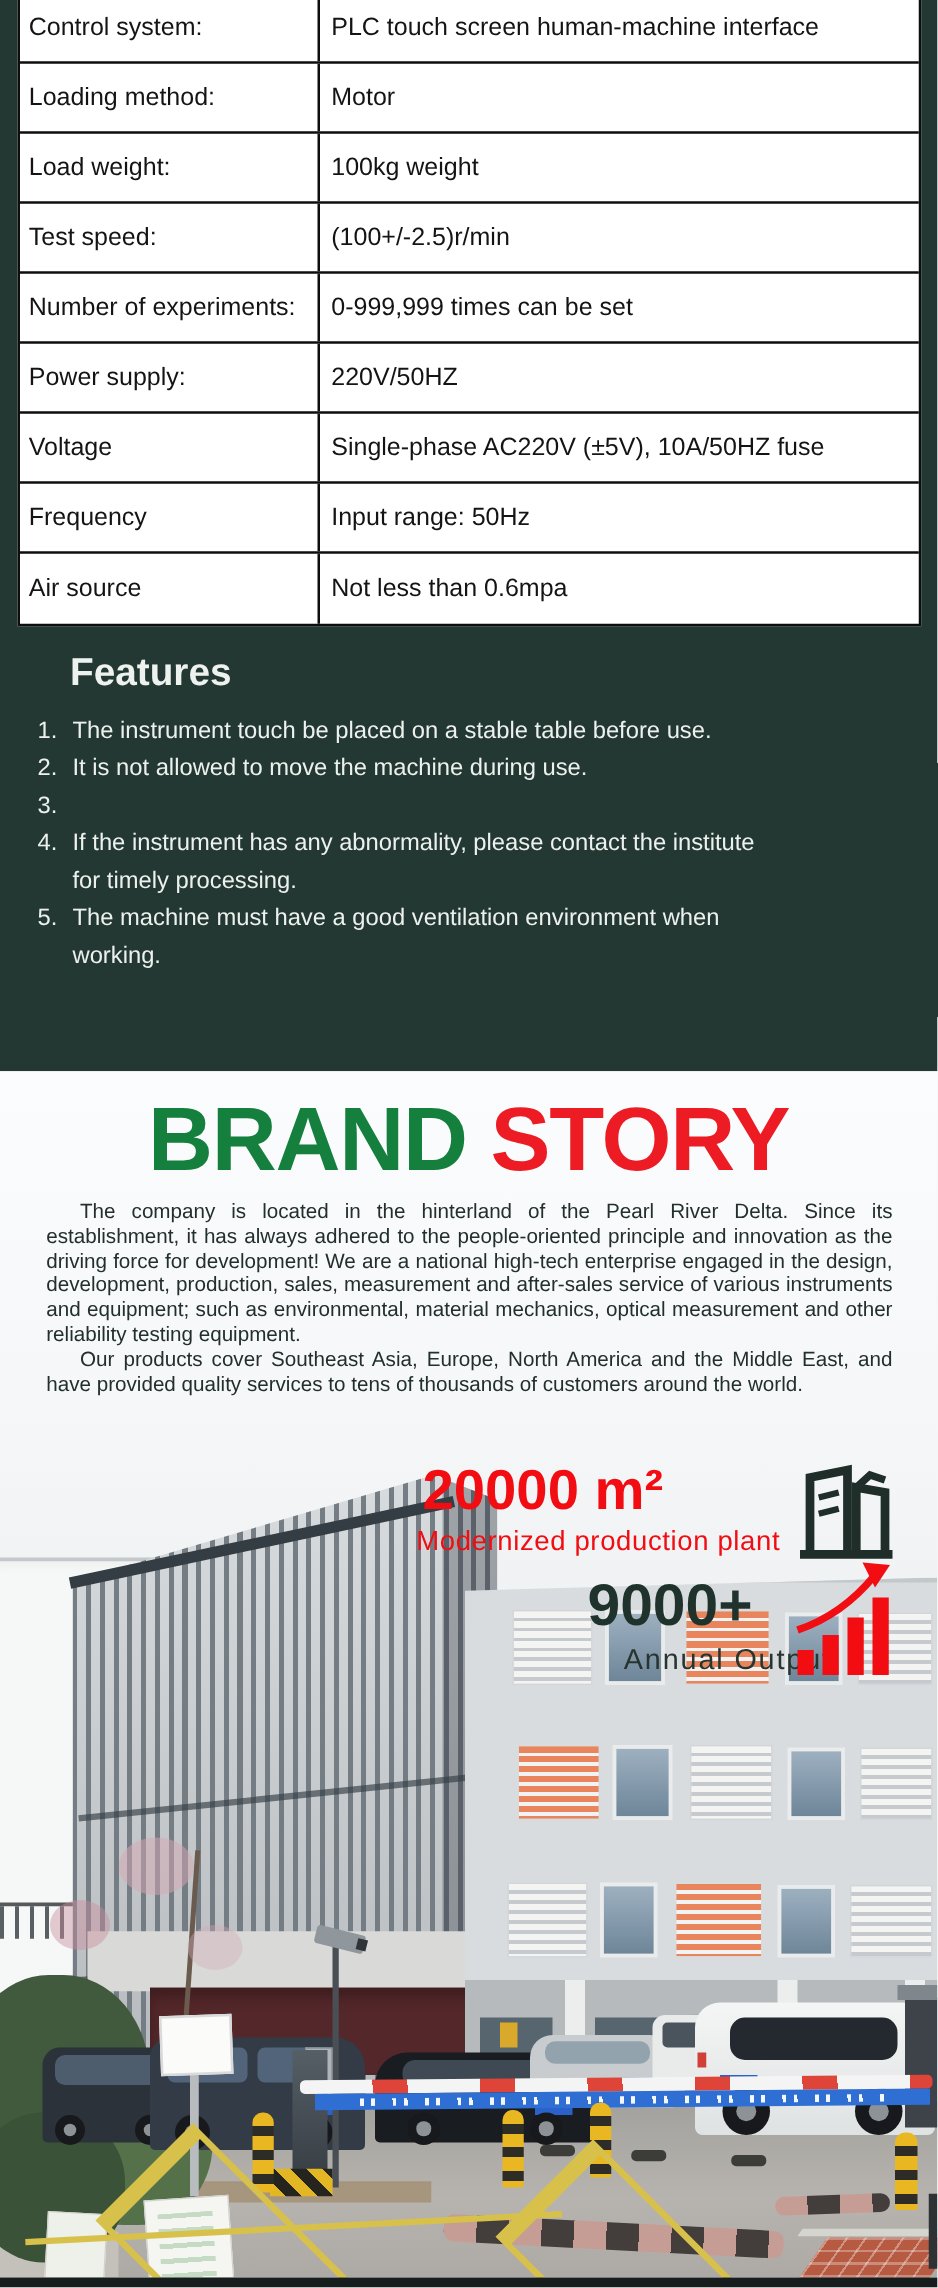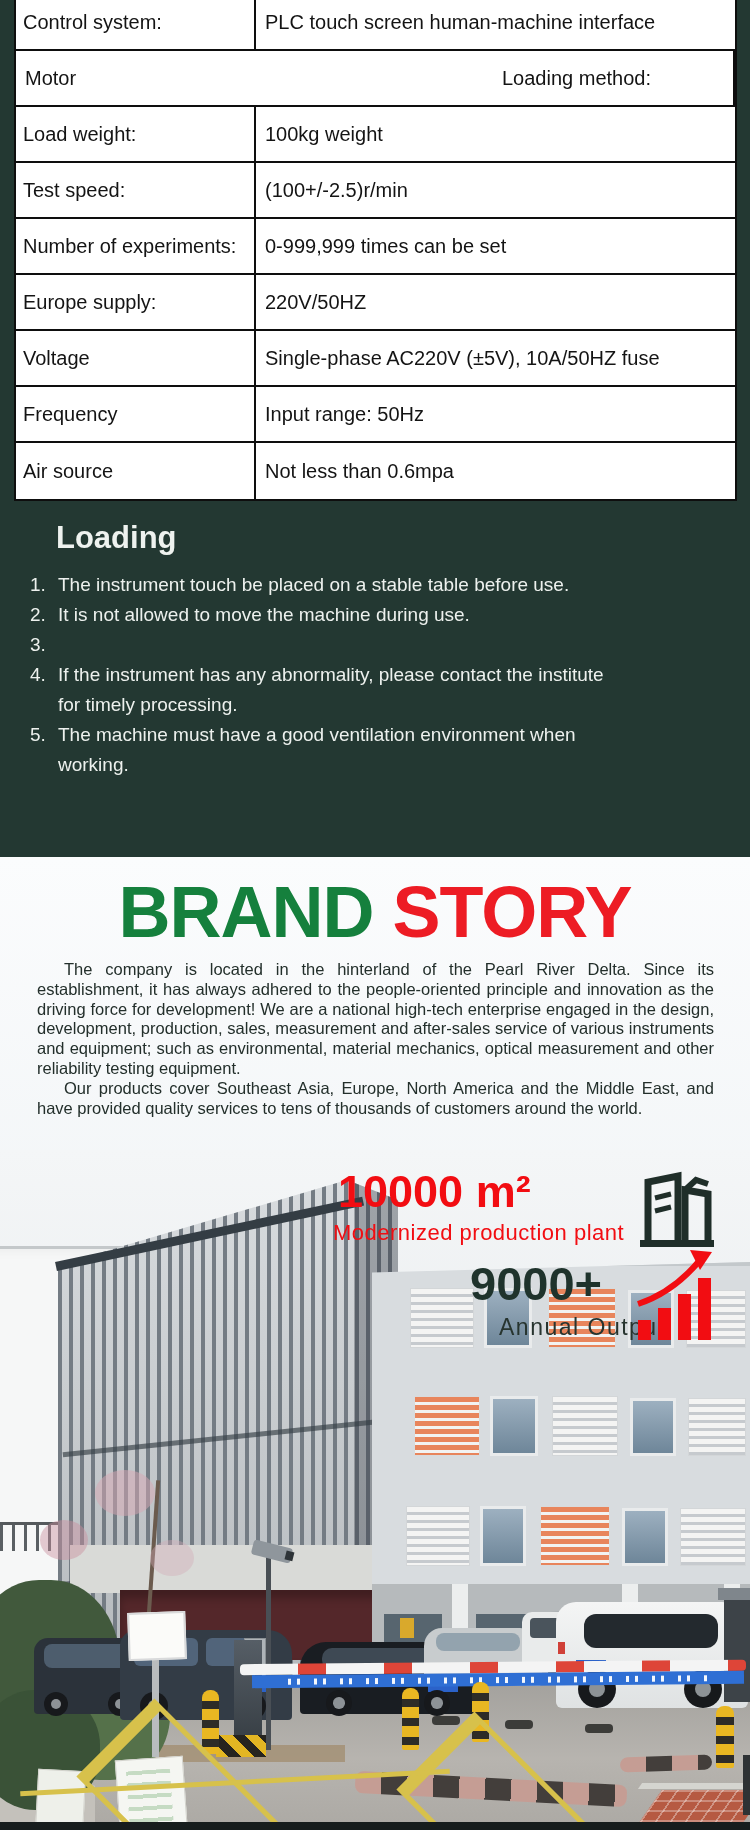--- a/index.html
+++ b/index.html
@@ -145,54 +145,54 @@
 <body>
 
 <div class="abs sec-dark">
 
   <div class="spec-table">
     <div class="spec-row">
       <div class="spec-cell spec-label">Control system:</div>
       <div class="spec-cell spec-value">PLC touch screen human-machine interface</div>
     </div>
     <div class="spec-row">
+      <div class="spec-cell spec-label">Loading method:</div>
       <div class="spec-cell spec-value">Motor</div>
-      <div class="spec-cell spec-label">Loading method:</div>
     </div>
     <div class="spec-row">
       <div class="spec-cell spec-label">Load weight:</div>
       <div class="spec-cell spec-value">100kg weight</div>
     </div>
     <div class="spec-row">
       <div class="spec-cell spec-label">Test speed:</div>
       <div class="spec-cell spec-value">(100+/-2.5)r/min</div>
     </div>
     <div class="spec-row">
       <div class="spec-cell spec-label">Number of experiments:</div>
       <div class="spec-cell spec-value">0-999,999 times can be set</div>
     </div>
     <div class="spec-row">
-      <div class="spec-cell spec-label">Europe supply:</div>
+      <div class="spec-cell spec-label">Power supply:</div>
       <div class="spec-cell spec-value">220V/50HZ</div>
     </div>
     <div class="spec-row">
       <div class="spec-cell spec-label">Voltage</div>
       <div class="spec-cell spec-value">Single-phase AC220V (±5V), 10A/50HZ fuse</div>
     </div>
     <div class="spec-row">
       <div class="spec-cell spec-label">Frequency</div>
       <div class="spec-cell spec-value">Input range: 50Hz</div>
     </div>
     <div class="spec-row">
       <div class="spec-cell spec-label">Air source</div>
       <div class="spec-cell spec-value">Not less than 0.6mpa</div>
     </div>
   </div>
 
-  <div class="features-title">Loading</div>
+  <div class="features-title">Features</div>
 
   <div class="feature-list">
     <div class="feat">
       <span class="feat-num">1.</span>
       <span class="feat-text">The instrument touch be placed on a stable table before use.</span>
     </div>
     <div class="feat">
       <span class="feat-num">2.</span>
       <span class="feat-text">It is not allowed to move the machine during use.</span>
     </div>
@@ -216,21 +216,21 @@
 
 <div class="brand-title">
   <span class="brand-dark">BRAND</span><span class="brand-red"> STORY</span>
 </div>
 
 <div class="story-text">
   <p>The company is located in the hinterland of the Pearl River Delta. Since its establishment, it has always adhered to the people-oriented principle and innovation as the driving force for development! We are a national high-tech enterprise engaged in the design, development, production, sales, measurement and after-sales service of various instruments and equipment; such as environmental, material mechanics, optical measurement and other reliability testing equipment.</p>
   <p>Our products cover Southeast Asia, Europe, North America and the Middle East, and have provided quality services to tens of thousands of customers around the world.</p>
 </div>
 
-<div class="stat-val1">10000 m²</div>
+<div class="stat-val1">20000 m²</div>
 <div class="stat-lab1">Modernized production plant</div>
 <div class="icon-building">
   <svg width="78" height="92" viewBox="0 0 78 92" fill="none">
     <path d="M10 86 V26 L40 20 V86" stroke="#1f2e29" stroke-width="7"></path>
     <path d="M17 42 L33 38 M17 55 L33 51" stroke="#1f2e29" stroke-width="5"></path>
     <path d="M47 86 V34 L70 38 V86" stroke="#1f2e29" stroke-width="7"></path>
     <path d="M47 34 L58 24 L70 28" stroke="#1f2e29" stroke-width="6" fill="none"></path>
     <rect x="2" y="84" width="74" height="7" fill="#1f2e29"></rect>
   </svg>
 </div>

